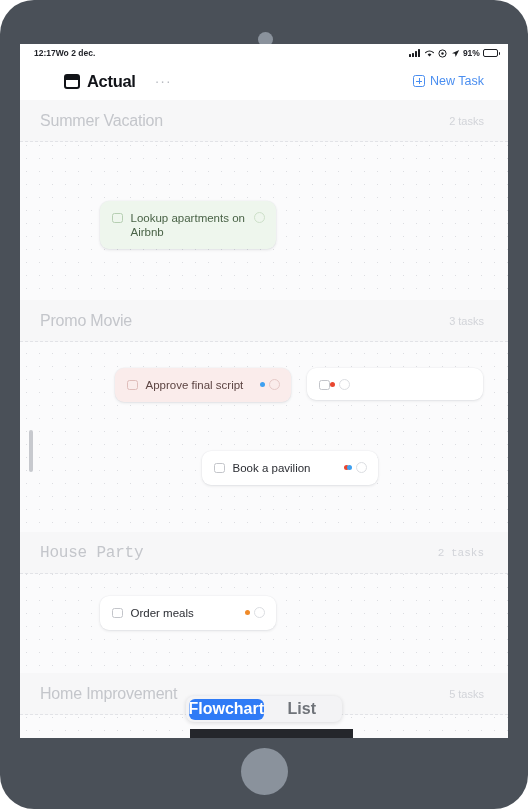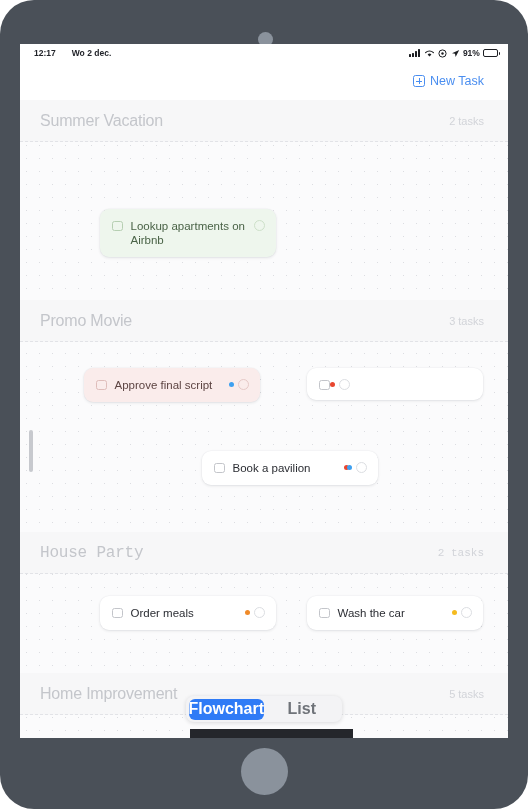--- a/index.html
+++ b/index.html
@@ -62,21 +62,21 @@
     position: absolute;
     left: 0; top: 0;
     width: 488px; height: 18px;
     display: flex;
     align-items: center;
     padding: 0 10px 0 14px;
     font-size: 8.5px;
     color: #22242a;
     background: #ffffff;
   }
-  .status-left { display: flex; align-items: flex-end; gap: 16px; font-weight: 600; }
+  .status-left { display: flex; align-items: flex-end; gap: 0; font-weight: 600; }
   .status-spacer { flex: 1; }
   .status-right { display: flex; align-items: center; gap: 3.5px; }
 
   .signal-bars { display: flex; align-items: flex-end; gap: 1px; height: 8px; }
   .signal-bars i { display: block; width: 2px; background: #1c1e22; border-radius: 0.5px; }
   .signal-bars i:nth-child(1) { height: 3px; }
   .signal-bars i:nth-child(2) { height: 4.5px; }
   .signal-bars i:nth-child(3) { height: 6px; }
   .signal-bars i:nth-child(4) { height: 8px; }
 
@@ -293,54 +293,59 @@
       </svg>
       <svg width="9" height="9" viewBox="0 0 9 9">
         <path d="M8.2 1 L1 4.2 L4 4.8 L4.6 7.9 Z" fill="#1c1e22"></path>
       </svg>
       <span class="battery-pct">91%</span>
       <span class="battery-icon"><span class="battery-fill"></span></span>
     </div>
   </div>
 
   <div class="app-header">
+    <div class="app-title-wrap">
+      <span class="board-icon"></span>
+      <span class="app-title">Actual</span>
+      <span class="more-dots">···</span>
+    </div>
     <div class="header-spacer"></div>
     <div class="new-task-btn">
       <span class="plus-box"></span>
       <span>New Task</span>
     </div>
   </div>
 
   <div class="board">
     <div class="scrollbar-track">
       <div class="scrollbar-thumb"></div>
     </div>
 
     <div class="section-header" style="top:0px;">
       <span class="section-title">Summer Vacation</span>
       <span class="section-spacer"></span>
       <span class="section-count">2 tasks</span>
     </div>
 
-    <div class="card green" style="left:80px; top:109px; width:176px;justify-content:space-between;">
+    <div class="card green" style="left:80px; top:101px; width:176px;justify-content:space-between;">
       <span class="card-check"></span>
       <span class="card-text">Lookup apartments on Airbnb</span>
       <span class="card-right">
         <span class="card-circle"></span>
       </span>
     </div>
 
 
     <div class="section-header" style="top:200px;">
       <span class="section-title">Promo Movie</span>
       <span class="section-spacer"></span>
       <span class="section-count">3 tasks</span>
     </div>
 
-    <div class="card pink" style="left:64px; top:268px; width:176px;">
+    <div class="card pink" style="left:95px; top:268px; width:176px;">
       <span class="card-check"></span>
       <span class="card-text">Approve final script</span>
       <span class="card-right">
         <span class="dot-group">
           <span class="dot" style="background:#3ea0f0;"></span>
         </span>
         <span class="card-circle"></span>
       </span>
     </div>
 
@@ -376,30 +381,20 @@
       <span class="card-check"></span>
       <span class="card-text">Order meals</span>
       <span class="card-right">
         <span class="dot-group">
           <span class="dot" style="background:#f08a28;"></span>
         </span>
         <span class="card-circle"></span>
       </span>
     </div>
 
-    <div class="card" style="left:287px; top:496px; width:176px;">
-      <span class="card-check"></span>
-      <span class="card-text">Wash the car</span>
-      <span class="card-right">
-        <span class="dot-group">
-          <span class="dot" style="background:#f5bb1f;"></span>
-        </span>
-        <span class="card-circle"></span>
-      </span>
-    </div>
 
     <div class="section-header" style="top:573px;">
       <span class="section-title">Home Improvement</span>
       <span class="section-spacer"></span>
       <span class="section-count">5 tasks</span>
     </div>
 
   </div>
 </div>
 

